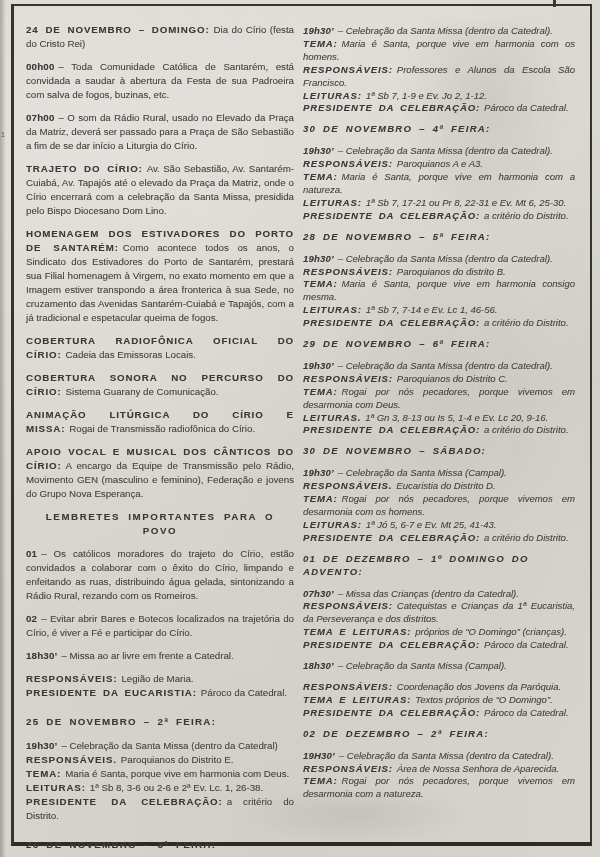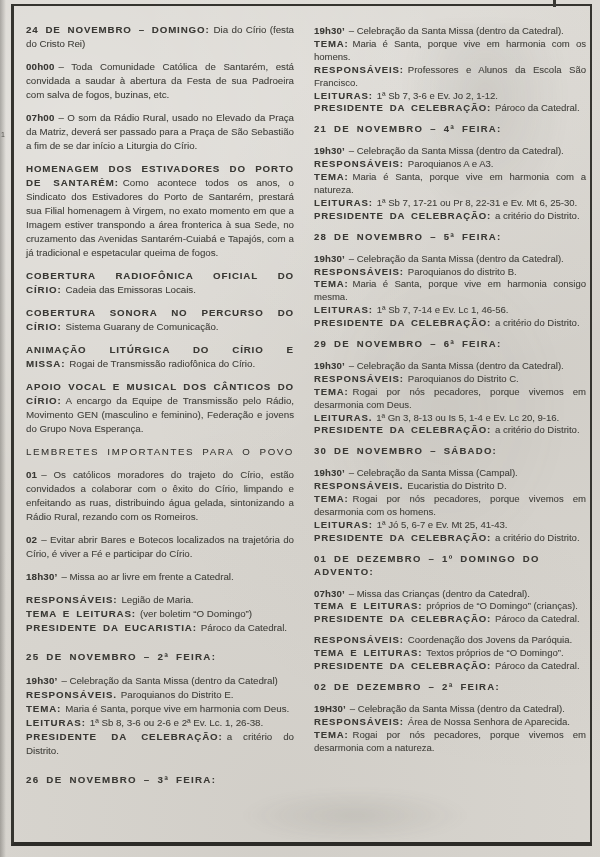--- a/index.html
+++ b/index.html
@@ -37,37 +37,37 @@
     filter:blur(5px);}
   .ghost-b{left:320px;top:250px;width:250px;height:320px;
     background:radial-gradient(ellipse, rgba(72,70,62,0.05), transparent 70%);
     filter:blur(6px);}
   .ghost-c{left:240px;top:788px;width:230px;height:55px;
     background:radial-gradient(ellipse, rgba(72,70,62,0.10), transparent 70%);
     filter:blur(3px);}
 
   .col{position:absolute;}
   .col-left{left:26px;top:23px;width:268px;font-size:9.7px;line-height:14px;}
-  .col-right{left:314px;top:25px;width:272px;font-size:9.5px;line-height:12.9px;}
+  .col-right{left:303px;top:25px;width:272px;font-size:9.5px;line-height:12.9px;font-style:italic;}
 
   .block{margin:0 0 9px 0;}
   .col-right .block{margin-bottom:8px;}
   .line{margin:0;text-align:justify;
     text-shadow:0.2px 0.2px 0.3px rgba(84,82,76,0.35);}
   .lead{font-weight:bold;color:#3a3935;margin-right:4px;}
   .lead.caps{letter-spacing:0.9px;word-spacing:2.5px;}
   .lead.time{letter-spacing:0.2px;}
   .date-heading{
     font-weight:bold;color:#3a3935;letter-spacing:1.3px;word-spacing:3px;
     margin:15px 0 10px 0;
     text-shadow:0.2px 0.2px 0.3px rgba(84,82,76,0.35);
   }
   .col-right .date-heading{margin:4px 0 9px 0;}
   .center-heading{
-    font-weight:normal;color:#3a3935;text-align:center;
+    font-weight:bold;color:#3a3935;text-align:center;
     letter-spacing:1.6px;word-spacing:4px;margin:3px 0 9px 0;
     text-shadow:0.2px 0.2px 0.3px rgba(84,82,76,0.35);
   }
 </style>
 </head>
 <body>
 
 <div class="page">
   <div class="edge-shadow"></div>
   <div class="scan-frame"></div>
@@ -79,20 +79,23 @@
 
   <div class="col col-left" id="col-left">
       <div class="block para">
         <p class="line"><b class="lead caps">24 DE NOVEMBRO – DOMINGO:</b><span>Dia do Círio (festa do Cristo Rei)</span></p>
       </div>
       <div class="block para">
         <p class="line"><b class="lead time">00h00</b><span>– Toda Comunidade Católica de Santarém, está convidada a saudar à abertura da Festa de sua Padroeira com salva de fogos, buzinas, etc.</span></p>
       </div>
       <div class="block para">
         <p class="line"><b class="lead time">07h00</b><span>– O som da Rádio Rural, usado no Elevado da Praça da Matriz, deverá ser passado para a Praça de São Sebastião a fim de se dar início a Liturgia do Círio.</span></p>
+      </div>
+      <div class="block para">
+        <p class="line"><b class="lead caps">TRAJETO DO CÍRIO:</b><span>Av. São Sebastião, Av. Santarém-Cuiabá, Av. Tapajós até o elevado da Praça da Matriz, onde o Círio encerrará com a celebração da Santa Missa, presidida pelo Bispo Diocesano Dom Lino.</span></p>
       </div>
       <div class="block para">
         <p class="line"><b class="lead caps">HOMENAGEM DOS ESTIVADORES DO PORTO DE SANTARÉM:</b><span>Como acontece todos os anos, o Sindicato dos Estivadores do Porto de Santarém, prestará sua Filial homenagem à Virgem, no exato momento em que a Imagem estiver transpondo a área fronterica à sua Sede, no cruzamento das Avenidas Santarém-Cuiabá e Tapajós, com a já tradicional e espetacular queima de fogos.</span></p>
       </div>
       <div class="block para">
         <p class="line"><b class="lead caps">COBERTURA RADIOFÔNICA OFICIAL DO CÍRIO:</b><span>Cadeia das Emissoras Locais.</span></p>
       </div>
       <div class="block para">
         <p class="line"><b class="lead caps">COBERTURA SONORA NO PERCURSO DO CÍRIO:</b><span>Sistema Guarany de Comunicação.</span></p>
       </div>
@@ -107,42 +110,41 @@
         <p class="line"><b class="lead time">01</b><span>– Os católicos moradores do trajeto do Círio, estão convidados a colaborar com o êxito do Círio, limpando e enfeitando as ruas, distribuindo água gelada, sintonizando a Rádio Rural, rezando com os Romeiros.</span></p>
       </div>
       <div class="block para">
         <p class="line"><b class="lead time">02</b><span>– Evitar abrir Bares e Botecos localizados na trajetória do Círio, é viver a Fé e participar do Círio.</span></p>
       </div>
       <div class="block para">
         <p class="line"><b class="lead time">18h30ʼ</b><span>– Missa ao ar livre em frente a Catedral.</span></p>
       </div>
       <div class="block group">
         <p class="line"><b class="lead caps">RESPONSÁVEIS:</b><span>Legião de Maria.</span></p>
-        <p class="line"><b class="lead caps">TEMA E LEITURAS:</b><span>(ver boletim “O Domingo”)</span></p>
         <p class="line"><b class="lead caps">PRESIDENTE DA EUCARISTIA:</b><span>Pároco da Catedral.</span></p>
       </div>
       <div class="date-heading">25 DE NOVEMBRO – 2ª FEIRA:</div>
       <div class="block group">
         <p class="line"><b class="lead time">19h30ʼ</b><span>– Celebração da Santa Missa (dentro da Catedral)</span></p>
         <p class="line"><b class="lead caps">RESPONSÁVEIS.</b><span>Paroquianos do Distrito E.</span></p>
         <p class="line"><b class="lead caps">TEMA:</b><span>Maria é Santa, porque vive em harmonia com Deus.</span></p>
         <p class="line"><b class="lead caps">LEITURAS:</b><span>1ª Sb 8, 3-6 ou 2-6 e 2ª Ev. Lc. 1, 26-38.</span></p>
         <p class="line"><b class="lead caps">PRESIDENTE DA CELEBRAÇÃO:</b><span>a critério do Distrito.</span></p>
       </div>
       <div class="date-heading">26 DE NOVEMBRO – 3ª FEIRA:</div>
     </div>
   <div class="col col-right" id="col-right">
       <div class="block group">
         <p class="line"><b class="lead time">19h30ʼ</b><span>– Celebração da Santa Missa (dentro da Catedral).</span></p>
         <p class="line"><b class="lead caps">TEMA:</b><span>Maria é Santa, porque vive em harmonia com os homens.</span></p>
         <p class="line"><b class="lead caps">RESPONSÁVEIS:</b><span>Professores e Alunos da Escola São Francisco.</span></p>
-        <p class="line"><b class="lead caps">LEITURAS:</b><span>1ª Sb 7, 3-6 e Ev. Jo 2, 1-12.</span></p>
+        <p class="line"><b class="lead caps">LEITURAS:</b><span>1ª Sb 7, 1-9 e Ev. Jo 2, 1-12.</span></p>
         <p class="line"><b class="lead caps">PRESIDENTE DA CELEBRAÇÃO:</b><span>Pároco da Catedral.</span></p>
       </div>
-      <div class="date-heading">21 DE NOVEMBRO – 4ª FEIRA:</div>
+      <div class="date-heading">30 DE NOVEMBRO – 4ª FEIRA:</div>
       <div class="block group">
         <p class="line"><b class="lead time">19h30ʼ</b><span>– Celebração da Santa Missa (dentro da Catedral).</span></p>
         <p class="line"><b class="lead caps">RESPONSÁVEIS:</b><span>Paroquianos A e A3.</span></p>
         <p class="line"><b class="lead caps">TEMA:</b><span>Maria é Santa, porque vive em harmonia com a natureza.</span></p>
         <p class="line"><b class="lead caps">LEITURAS:</b><span>1ª Sb 7, 17-21 ou Pr 8, 22-31 e Ev. Mt 6, 25-30.</span></p>
         <p class="line"><b class="lead caps">PRESIDENTE DA CELEBRAÇÃO:</b><span>a critério do Distrito.</span></p>
       </div>
       <div class="date-heading">28 DE NOVEMBRO – 5ª FEIRA:</div>
       <div class="block group">
         <p class="line"><b class="lead time">19h30ʼ</b><span>– Celebração da Santa Missa (dentro da Catedral).</span></p>
@@ -163,22 +165,26 @@
       <div class="block group">
         <p class="line"><b class="lead time">19h30ʼ</b><span>– Celebração da Santa Missa (Campal).</span></p>
         <p class="line"><b class="lead caps">RESPONSÁVEIS.</b><span>Eucaristia do Distrito D.</span></p>
         <p class="line"><b class="lead caps">TEMA:</b><span>Rogai por nós pecadores, porque vivemos em desarmonia com os homens.</span></p>
         <p class="line"><b class="lead caps">LEITURAS:</b><span>1ª Jó 5, 6-7 e Ev. Mt 25, 41-43.</span></p>
         <p class="line"><b class="lead caps">PRESIDENTE DA CELEBRAÇÃO:</b><span>a critério do Distrito.</span></p>
       </div>
       <div class="date-heading">01 DE DEZEMBRO – 1º DOMINGO DO ADVENTO:</div>
       <div class="block group">
         <p class="line"><b class="lead time">07h30ʼ</b><span>– Missa das Crianças (dentro da Catedral).</span></p>
+        <p class="line"><b class="lead caps">RESPONSÁVEIS:</b><span>Catequistas e Crianças da 1ª Eucaristia, da Perseverança e dos distritos.</span></p>
         <p class="line"><b class="lead caps">TEMA E LEITURAS:</b><span>próprios de “O Domingo” (crianças).</span></p>
         <p class="line"><b class="lead caps">PRESIDENTE DA CELEBRAÇÃO:</b><span>Pároco da Catedral.</span></p>
+      </div>
+      <div class="block para">
+        <p class="line"><b class="lead time">18h30ʼ</b><span>– Celebração da Santa Missa (Campal).</span></p>
       </div>
       <div class="block group">
         <p class="line"><b class="lead caps">RESPONSÁVEIS:</b><span>Coordenação dos Jovens da Paróquia.</span></p>
         <p class="line"><b class="lead caps">TEMA E LEITURAS:</b><span>Textos próprios de “O Domingo”.</span></p>
         <p class="line"><b class="lead caps">PRESIDENTE DA CELEBRAÇÃO:</b><span>Pároco da Catedral.</span></p>
       </div>
       <div class="date-heading">02 DE DEZEMBRO – 2ª FEIRA:</div>
       <div class="block group">
         <p class="line"><b class="lead time">19H30ʼ</b><span>– Celebração da Santa Missa (dentro da Catedral).</span></p>
         <p class="line"><b class="lead caps">RESPONSÁVEIS:</b><span>Área de Nossa Senhora de Aparecida.</span></p>

